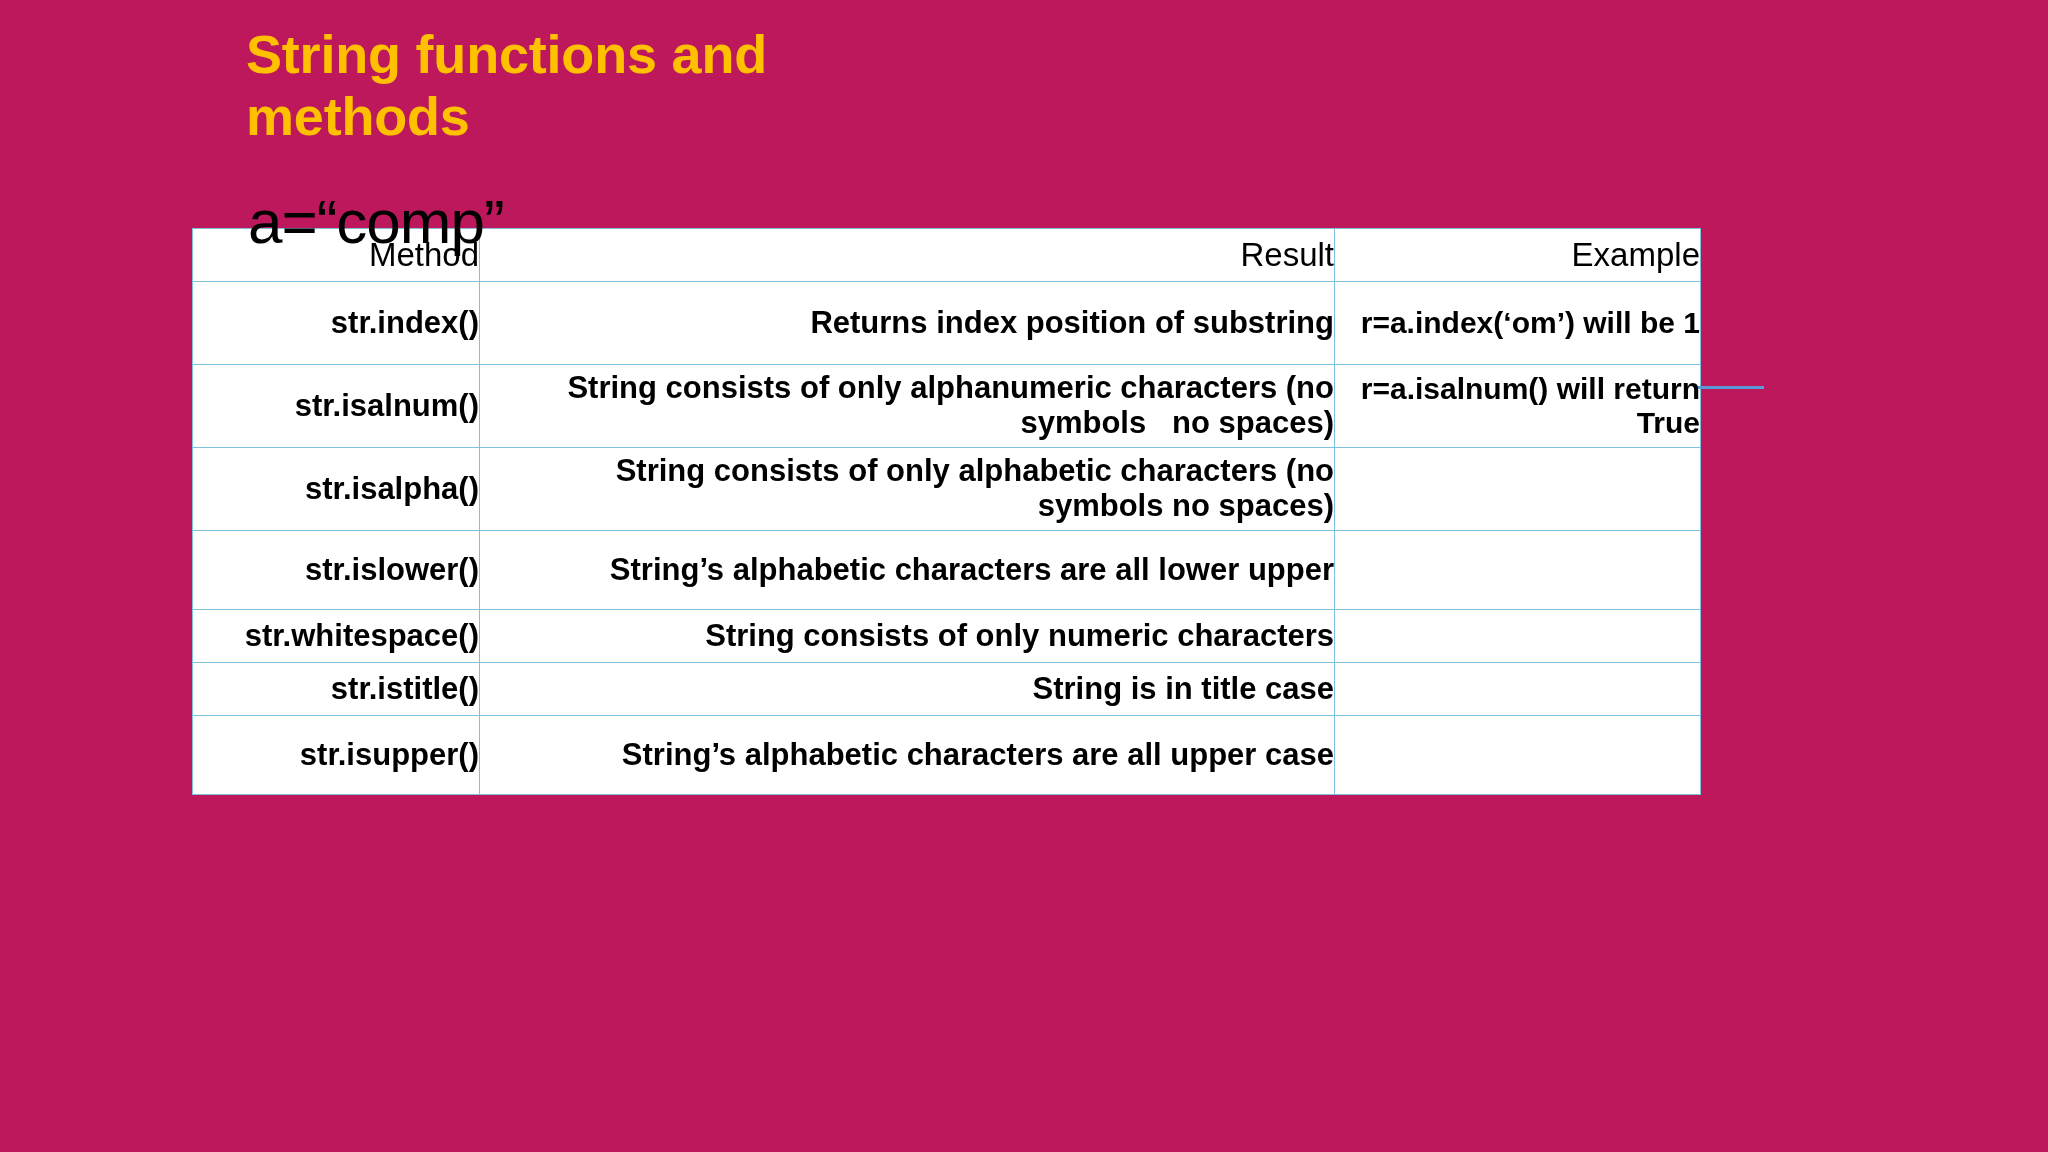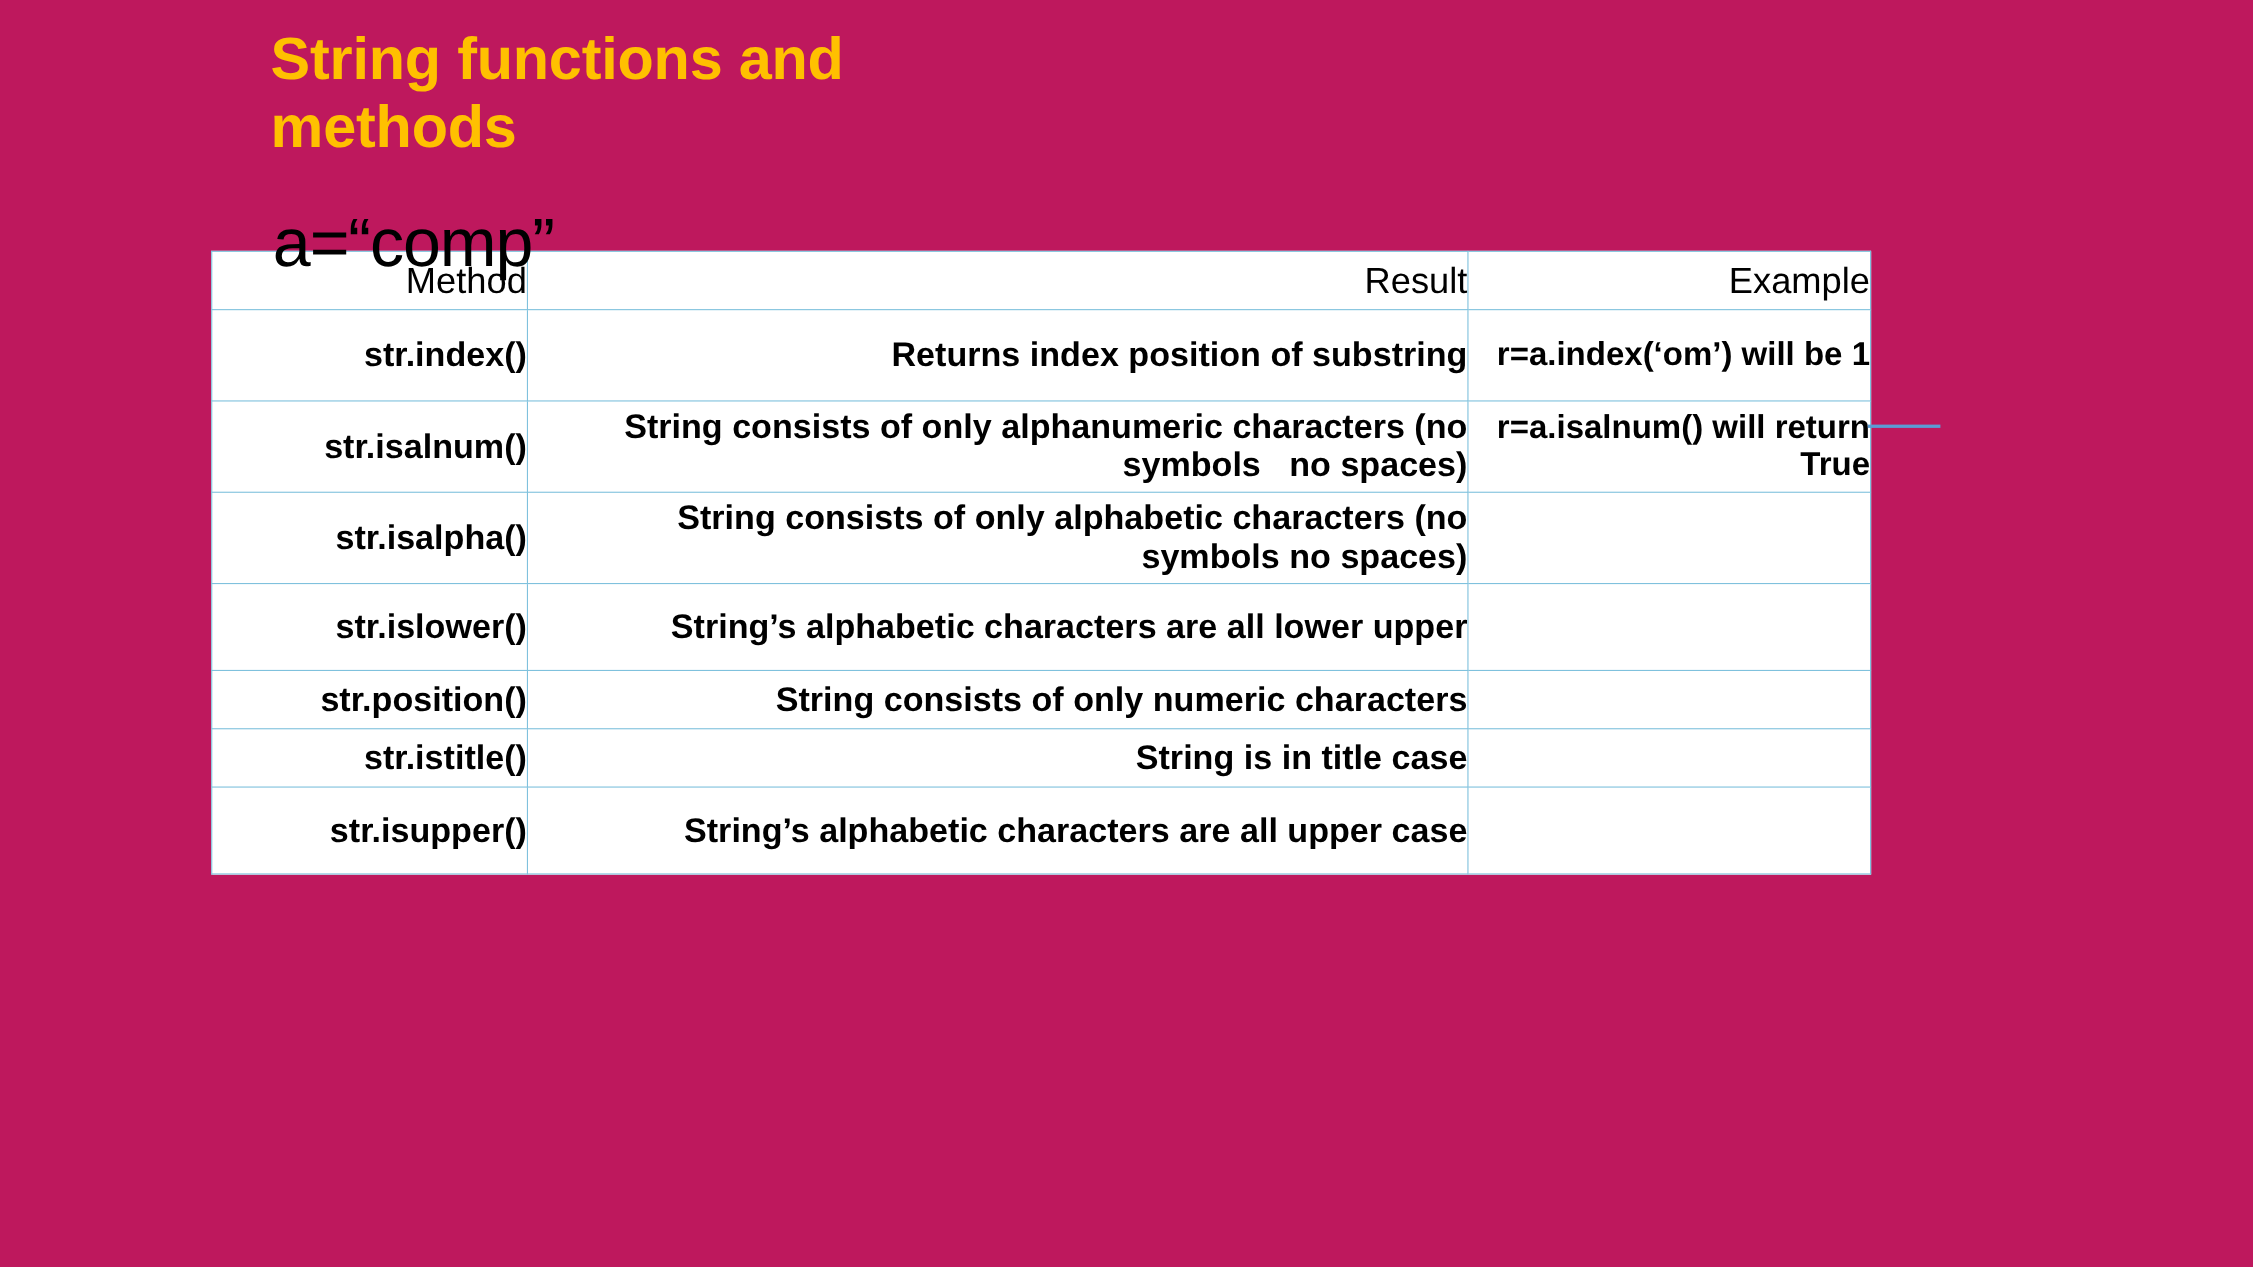--- a/index.html
+++ b/index.html
@@ -170,21 +170,21 @@
         <td class="cell-method">str.isalpha()</td>
         <td class="cell-result">String consists of only alphabetic characters (no  symbols no spaces)</td>
         <td class="cell-example"></td>
       </tr>
       <tr class="r-mid">
         <td class="cell-method">str.islower()</td>
         <td class="cell-result">String’s alphabetic characters are all lower upper</td>
         <td class="cell-example"></td>
       </tr>
       <tr class="r-short">
-        <td class="cell-method">str.position()</td>
+        <td class="cell-method">str.whitespace()</td>
         <td class="cell-result">String consists of only numeric characters</td>
         <td class="cell-example"></td>
       </tr>
       <tr class="r-short">
         <td class="cell-method">str.istitle()</td>
         <td class="cell-result">String is in title case</td>
         <td class="cell-example"></td>
       </tr>
       <tr class="r-mid">
         <td class="cell-method">str.isupper()</td>

